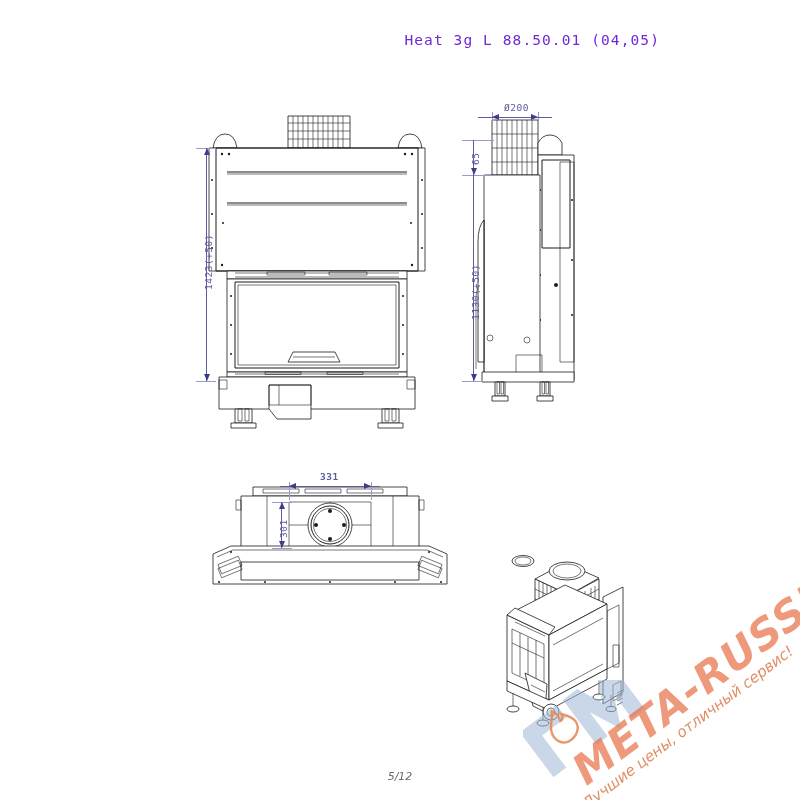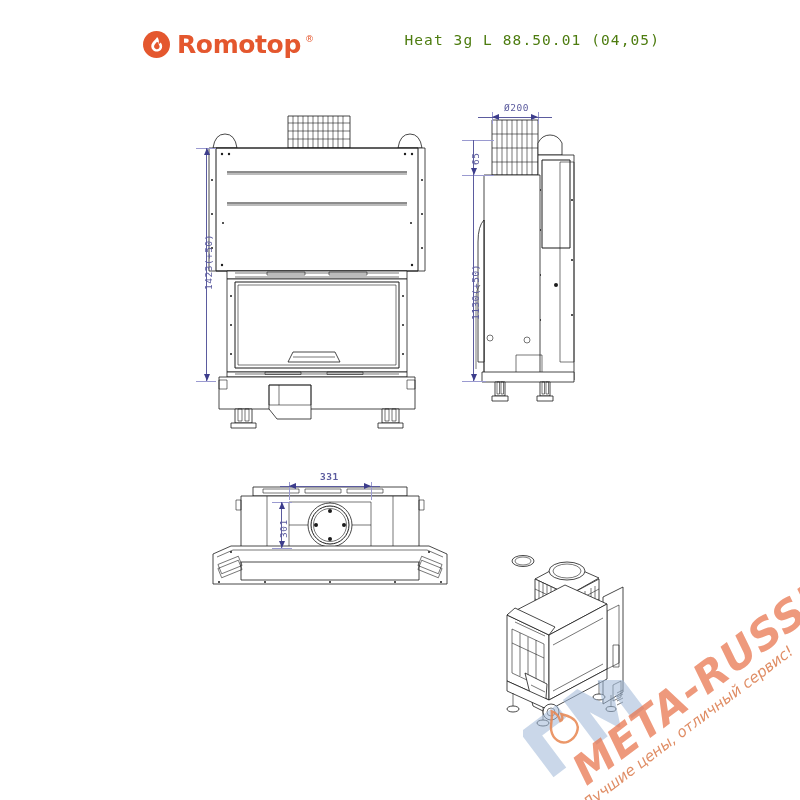--- a/index.html
+++ b/index.html
@@ -13,21 +13,21 @@
   .page{position:absolute;inset:0;}
 
   
   .header{position:absolute;left:0;top:0;width:800px;height:92px;}
   .logo-wrap{position:absolute;left:143px;top:31px;display:flex;align-items:center;gap:7px;}
   .logo-mark{width:27px;height:27px;border-radius:50%;background:#e4572e;position:relative;flex:0 0 auto;}
   .logo-mark .flame{position:absolute;left:50%;top:50%;transform:translate(-50%,-50%);}
   .logo-text{font-family:"DejaVu Sans", sans-serif;font-weight:700;font-size:25px;letter-spacing:-0.4px;color:#e4572e;line-height:1;}
   .logo-reg{font-family:"DejaVu Sans", sans-serif;font-size:9px;color:#e4572e;align-self:flex-start;margin-top:3px;margin-left:-3px;}
 
-  .title-block{position:absolute;right:140px;top:30px;text-align:right;color:#4d7c0f;
+  .title-block{position:absolute;right:140px;top:30px;text-align:right;color:#6d28d9;
     font-family:"DejaVu Sans Mono", monospace;font-size:14.5px;letter-spacing:1.1px;line-height:21px;}
 
   
   .dim{position:absolute;color:#5b5b9e;font-family:"DejaVu Sans Mono", monospace;font-size:9.5px;letter-spacing:0.5px;white-space:nowrap;}
   .dim.v{transform-origin:0 0;transform:rotate(-90deg);}
   .dimline{position:absolute;background:#5b5b9e;}
   .dimline.h{height:1px;}
   .dimline.v{width:1px;}
   .ext{position:absolute;background:#9a9ad0;}
   .ext.h{height:1px;}
@@ -60,30 +60,20 @@
   .page-no{position:absolute;left:0;top:770px;width:800px;text-align:center;
     font-family:"DejaVu Sans", sans-serif;font-style:italic;font-size:11px;color:#6a6a6a;}
 </style>
 </head>
 <body>
 
 <div class="page">
 
   <div class="header">
 
-    <div class="logo-wrap">
-      <span class="logo-mark">
-        <svg class="flame" width="15" height="17" viewBox="0 0 15 17">
-          <path d="M7.6 0.6 C6.2 3.4 4.4 4.2 2.9 6.2 C1.2 8.4 1.4 11.6 3.4 13.5 C5.6 15.6 9.6 15.5 11.5 13.2 C13.3 11.1 13.0 8.2 11.2 6.0 C10.4 7.3 9.6 7.6 9.0 7.2 C9.9 5.2 9.4 2.3 7.6 0.6 Z" fill="#ffffff"></path>
-          <path d="M7.4 5.2 C6.6 6.8 5.4 7.4 4.8 8.8 C4.1 10.4 5.0 12.3 6.8 12.7 C8.6 13.1 10.2 11.8 10.1 10.1 C10.0 8.5 8.6 7.9 8.8 6.1 C8.3 6.0 7.8 5.7 7.4 5.2 Z" fill="#e4572e"></path>
-        </svg>
-      </span>
-      <span class="logo-text">Romotop</span>
-      <span class="logo-reg">®</span>
-    </div>
 
     <div class="title-block">
       <div>Heat 3g L 88.50.01 (04,05)</div>
     </div>
   </div>
 
   <svg class="tech" style="left:205px;top:110px;" width="245" height="285" viewBox="0 0 245 285">
 
     <rect class="fill-w" x="83" y="6" width="62" height="32"></rect>
     <g class="ln-t">
@@ -417,14 +407,15 @@
     </svg>
     <span class="wm-logo">
       <svg width="34" height="38" viewBox="0 0 34 38">
         <path d="M17 2 C13 9 8 11 5 17 C1 25 4 34 12 36 C20 38 30 33 30 24 C30 18 26 14 23 10 C22 14 20 16 18 15 C20 10 19 5 17 2 Z" fill="none" stroke="#e8854f" stroke-width="2.4" opacity=".85"></path>
       </svg>
     </span>
     <span class="wm-text" style="left:30px;top:215px;">META-RUSSIA.RU</span>
     <span class="wm-sub" style="left:46px;top:258px;">Лучшие цены, отличный сервис!</span>
   </div>
 
+  <div class="page-no">5/12</div>
 
 </div>
 
 </body></html>

